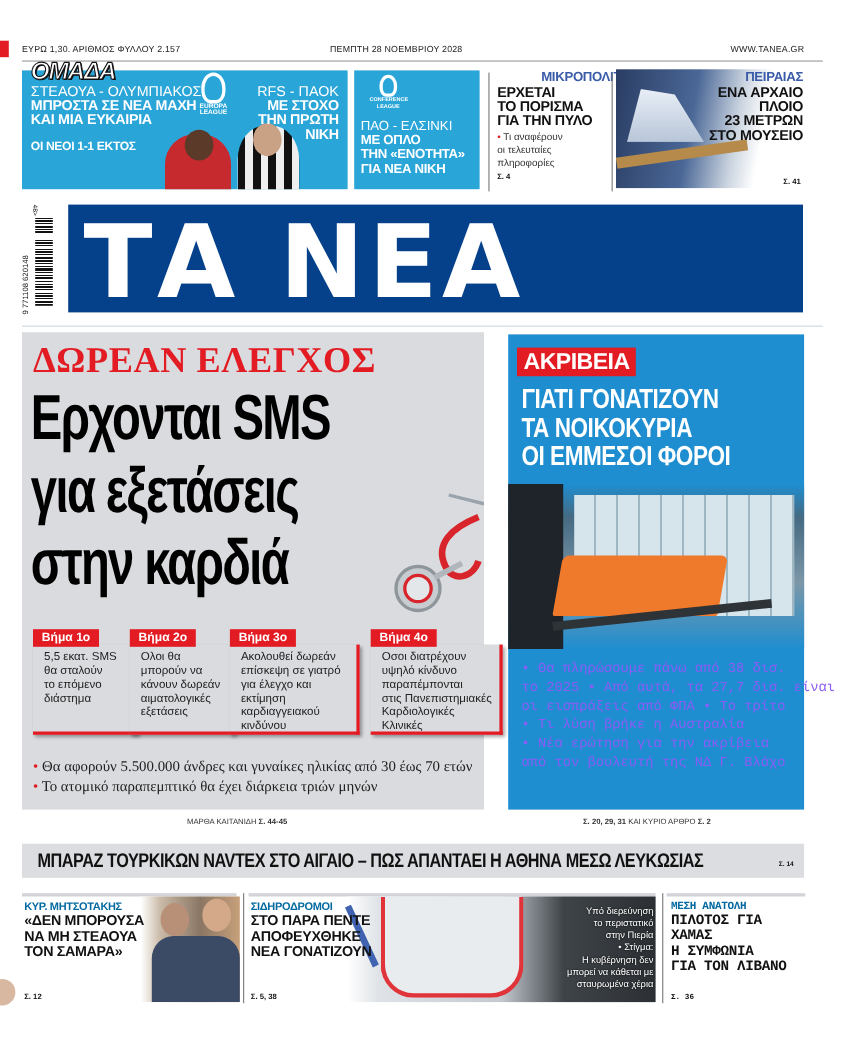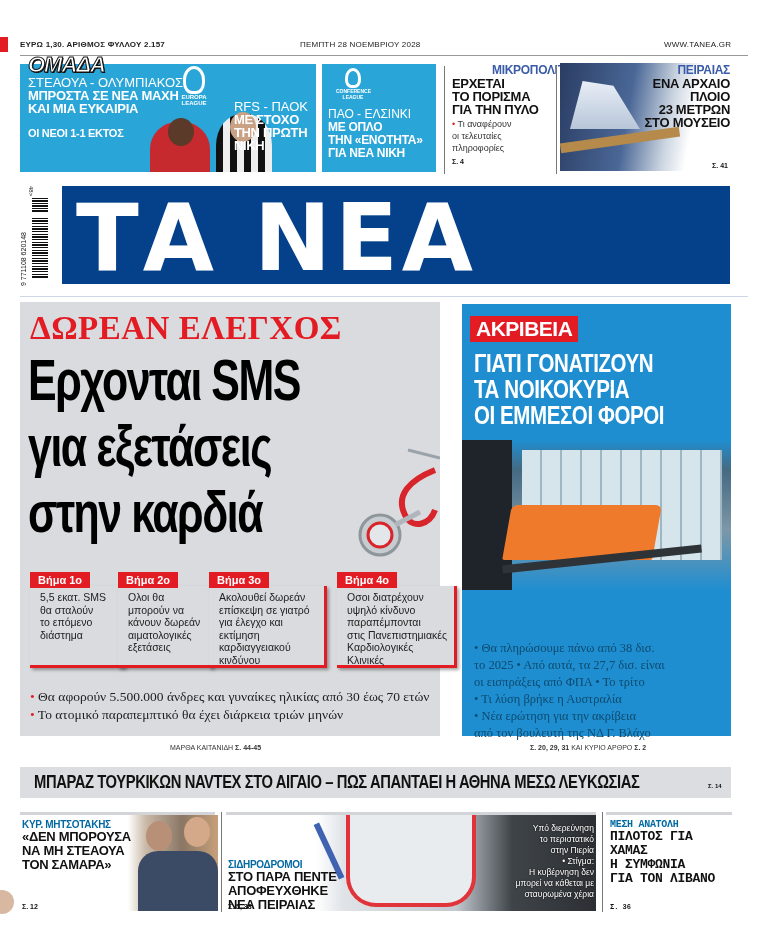--- a/index.html
+++ b/index.html
@@ -49,39 +49,39 @@
   .step-body { position: absolute; left: 0; top: 14px; width: 95px; height: 82px; background: #d9dbde; border-right: 3px solid #e31b23; border-bottom: 3px solid #e31b23;
                box-shadow: 2px 2px 3px rgba(0,0,0,0.35); padding: 5px 4px 0 10px; font-size: 10.5px; line-height: 12.5px; color: #222; }
   .main-foot { left: 30px; top: 688px; width: 404px; font-family: "Liberation Serif", serif; font-size: 13.5px; line-height: 18px; color: #222; }
   .byline { top: 744px; font-size: 7px; color: #333; }
 
   
   .ak-box { left: 462px; top: 304px; width: 269px; height: 432px; background: #1f8ed0; overflow: hidden; }
   .ak-tag { left: 470px; top: 316px; background: #e31b23; color: #fff; font-size: 21px; font-weight: 700; padding: 1px 6px; letter-spacing: -0.5px; }
   .ak-head { left: 474px; top: 350px; color: #fff; font-weight: 700; font-size: 25px; line-height: 26px; letter-spacing: -0.5px; transform: scaleX(0.82); transform-origin: left top; white-space: nowrap; }
   .ak-photo { left: 462px; top: 440px; width: 269px; height: 150px; }
-  .ak-text { left: 474px; top: 600px; color: #0c4a6e; font-family: Liberation Serif, serif; font-size: 12.5px; line-height: 17px; margin-top: 40px; }
+  .ak-text { left: 474px; top: 600px; color: #8b5cf6; font-family: Liberation Mono, monospace; font-size: 12.5px; line-height: 17px; }
   .ak-ref { left: 530px; top: 744px; font-size: 7px; color: #333; }
 
   
   .banner { left: 20px; top: 767px; width: 711px; height: 31px; background: #dcdde0; }
   .banner-text { left: 34px; top: 772px; font-weight: 900; font-size: 18px; letter-spacing: -0.5px; transform: scaleX(0.82); transform-origin: left top; white-space: nowrap; color: #111; }
   .banner-ref { left: 708px; top: 783px; font-size: 6px; font-weight: 900; }
 
   
   .btm-rule { top: 812px; height: 3px; background: #d2d4d8; }
   .btm-kicker { color: #0369a1; font-weight: 900; font-size: 10px; letter-spacing: -0.3px; }
   .btm-head { color: #111; font-weight: 900; font-size: 13px; line-height: 14px; letter-spacing: -0.3px; }
   .corner-dot { left: -10px; top: 890px; width: 24px; height: 24px; border-radius: 50%; background: #d8b8a0; }
 </style>
 </head>
 <body>
 
 <div class="abs red-tab"></div>
-<div class="abs meta" style="left:20px;font-weight:bold;">ΕΥΡΩ 1,30. ΑΡΙΘΜΟΣ ΦΥΛΛΟΥ 2.157</div>
+<div class="abs meta" style="left:20px;">ΕΥΡΩ 1,30. ΑΡΙΘΜΟΣ ΦΥΛΛΟΥ 2.157</div>
 <div class="abs meta" style="left:300px;">ΠΕΜΠΤΗ 28 ΝΟΕΜΒΡΙΟΥ 2028</div>
 <div class="abs meta" style="left:664px;">WWW.TANEA.GR</div>
 <div class="abs topline"></div>
 
 <div class="abs omada-logo">ΟΜΑΔΑ</div>
 
 <div class="abs sport-box sb1">
   <div class="abs" style="left:8px; top:12px;">
     <div class="sb-kicker">ΣΤΕΑΟΥΑ - ΟΛΥΜΠΙΑΚΟΣ</div>
     <div class="sb-head">ΜΠΡΟΣΤΑ ΣΕ ΝΕΑ ΜΑΧΗ</div>
@@ -94,21 +94,21 @@
     <div class="league-icon" style="margin:0 auto;"></div>
     <div class="league-label">EUROPA LEAGUE</div>
   </div>
 
   <div class="abs player" style="left:130px; top:58px; width:60px; height:60px; background:#c62a2f;">
     <div style="position:absolute; left:18px; top:-4px; width:26px; height:28px; border-radius:50%; background:#5b3a2a;"></div>
   </div>
   <div class="abs player" style="left:196px; top:50px; width:56px; height:70px; background:repeating-linear-gradient(90deg,#111 0 7px,#eee 7px 14px);">
     <div style="position:absolute; left:14px; top:-2px; width:26px; height:30px; border-radius:50%; background:#c9a185;"></div>
   </div>
-  <div class="abs" style="right:8px; top:12px; text-align:left;margin-top:24px;">
+  <div class="abs" style="right:8px; top:12px; text-align:right;">
     <div class="sb-kicker">RFS - ΠΑΟΚ</div>
     <div class="sb-head">ΜΕ ΣΤΟΧΟ</div>
     <div class="sb-head">ΤΗΝ ΠΡΩΤΗ</div>
     <div class="sb-head">ΝΙΚΗ</div>
   </div>
 </div>
 
 <div class="abs sport-box sb2">
   <div class="abs" style="left:14px; top:4px; width:34px;">
     <div class="league-icon" style="margin:0 auto; width:16px; height:20px;"></div>
@@ -272,25 +272,25 @@
   <div class="abs page-ref" style="left:2px; top:88px;">Σ. 12</div>
 </div>
 
 <div class="abs vrule" style="left:221px; top:812px; height:100px;"></div>
 
 <div class="abs" style="left:226px; top:815px; width:370px; height:96px;">
   <div class="abs" style="left:90px; top:0; width:280px; height:96px; background:linear-gradient(90deg,#ffffff 0%,#dfe3e7 10%,#c3c9cf 50%,#3f4449 70%,#2c3034 100%);">
     <div style="position:absolute; left:30px; top:0; width:130px; height:92px; background:#e8ecef; border-radius:0 0 30px 30px; border:4px solid #e0343a; border-top:none;"></div>
     <div style="position:absolute; left:10px; top:6px; width:6px; height:60px; background:#3f63b0; transform:rotate(-25deg);"></div>
   </div>
-  <div class="abs" style="left:2px; top:4px;margin-top:40px;">
+  <div class="abs" style="left:2px; top:4px;">
     <div class="btm-kicker">ΣΙΔΗΡΟΔΡΟΜΟΙ</div>
     <div class="btm-head">ΣΤΟ ΠΑΡΑ ΠΕΝΤΕ</div>
     <div class="btm-head">ΑΠΟΦΕΥΧΘΗΚΕ</div>
-    <div class="btm-head">ΝΕΑ ΠΕΙΡΑΙΑΣ</div>
+    <div class="btm-head">ΝΕΑ ΓΟΝΑΤΙΖΟΥΝ</div>
   </div>
   <div class="abs" style="right:2px; top:8px; text-align:right; color:#fff; font-size:8.5px; line-height:11px; text-shadow:0 0 2px #000;">
     <div>Υπό διερεύνηση</div>
     <div>το περιστατικό</div>
     <div>στην Πιερία</div>
     <div>• Στίγμα:</div>
     <div>Η κυβέρνηση δεν</div>
     <div>μπορεί να κάθεται με</div>
     <div>σταυρωμένα χέρια</div>
   </div>

